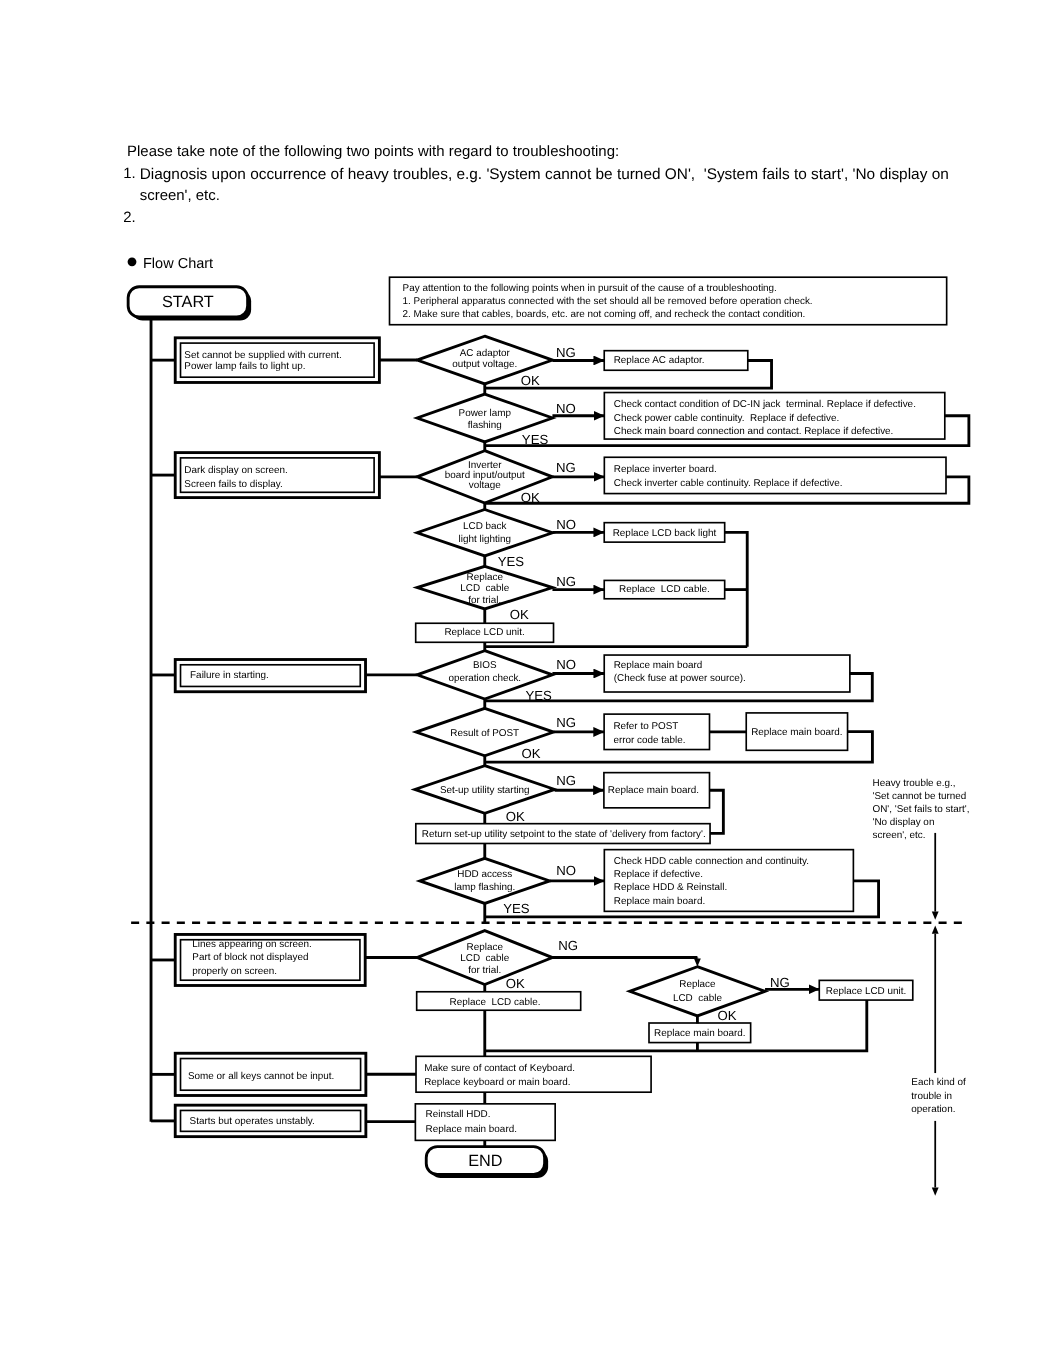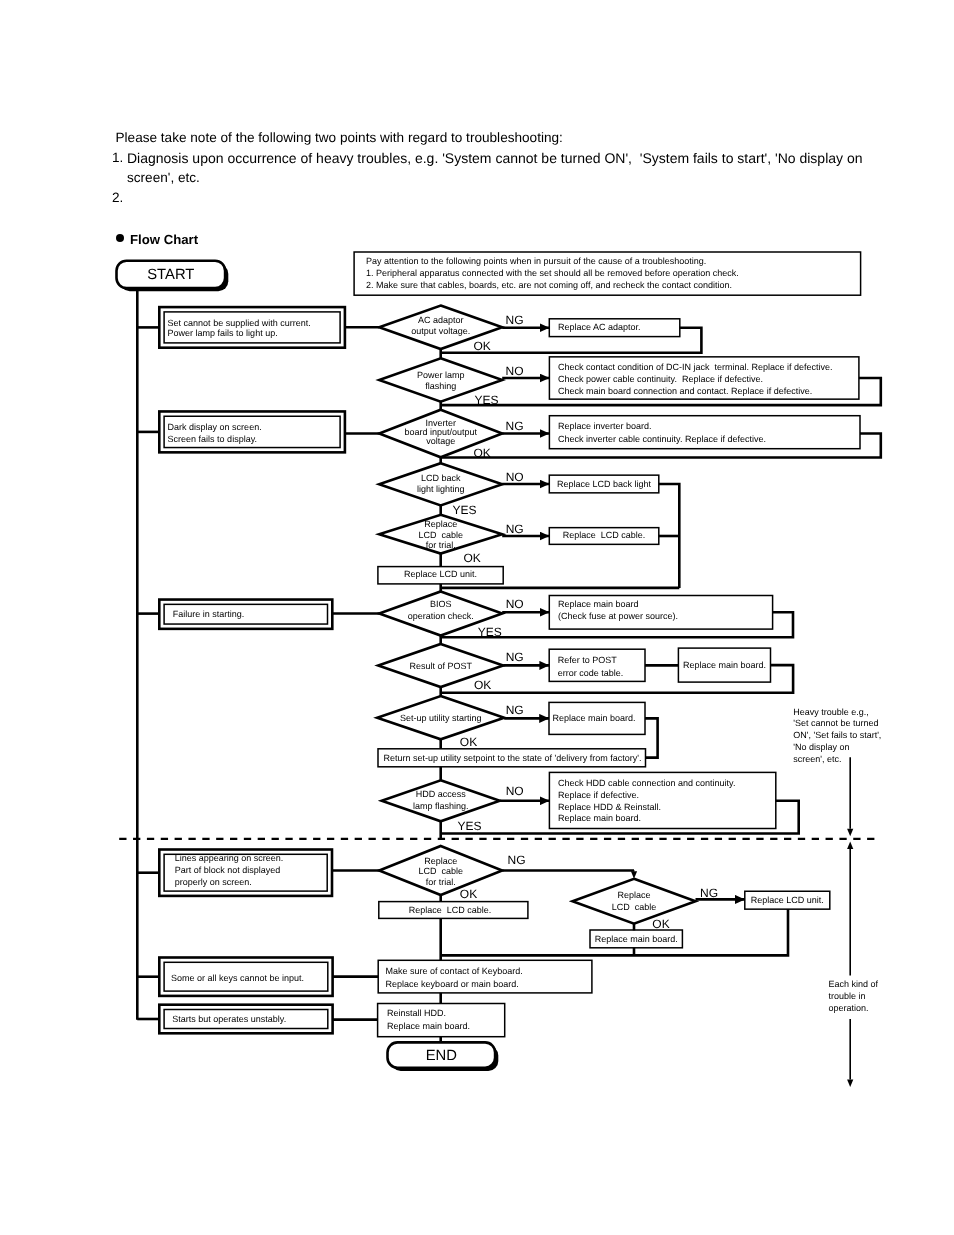--- a/index.html
+++ b/index.html
@@ -13,21 +13,21 @@
 <body>
 
 <div id="page">
   <div class="txt" style="left:115.5px;top:131px;font-size:13.6px;">Please take note of the following two points with regard to troubleshooting:</div>
   <div class="txt" style="left:112px;top:151.4px;font-size:13.6px;">1.</div>
   <div class="txt" style="left:127px;top:151.4px;font-size:14px;">Diagnosis upon occurrence of heavy troubles, e.g. 'System cannot be turned ON',  'System fails to start', 'No display on</div>
   <div class="txt" style="left:127px;top:171.4px;font-size:13.6px;">screen', etc.</div>
   <div class="txt" style="left:112px;top:191.4px;font-size:13.6px;">2.</div>
 
   <div style="position:absolute;left:115.7px;top:234.2px;width:8px;height:8px;border-radius:50%;background:#000;"></div>
-  <div class="txt" style="left:130px;top:232.9px;font-size:13.2px;font-weight:bold;">Flow Chart</div>
+  <div class="txt" style="left:130px;top:232.9px;font-size:13.2px;font-weight:normal;">Flow Chart</div>
 
   <svg id="chart" viewBox="0 0 954 1235" xmlns="http://www.w3.org/2000/svg">
     <defs>
       <marker id="ar" markerWidth="10" markerHeight="9" refX="9.8" refY="4.5" orient="auto" markerUnits="userSpaceOnUse">
         <path d="M0,0 L10,4.5 L0,9 z" fill="#000"></path>
       </marker>
       <marker id="arS" markerWidth="8" markerHeight="7" refX="7.6" refY="3.5" orient="auto" markerUnits="userSpaceOnUse">
         <path d="M0,0 L8,3.5 L0,7 z" fill="#000"></path>
       </marker>
       <marker id="arD" markerWidth="8" markerHeight="9" refX="4" refY="8.6" orient="auto" markerUnits="userSpaceOnUse">

